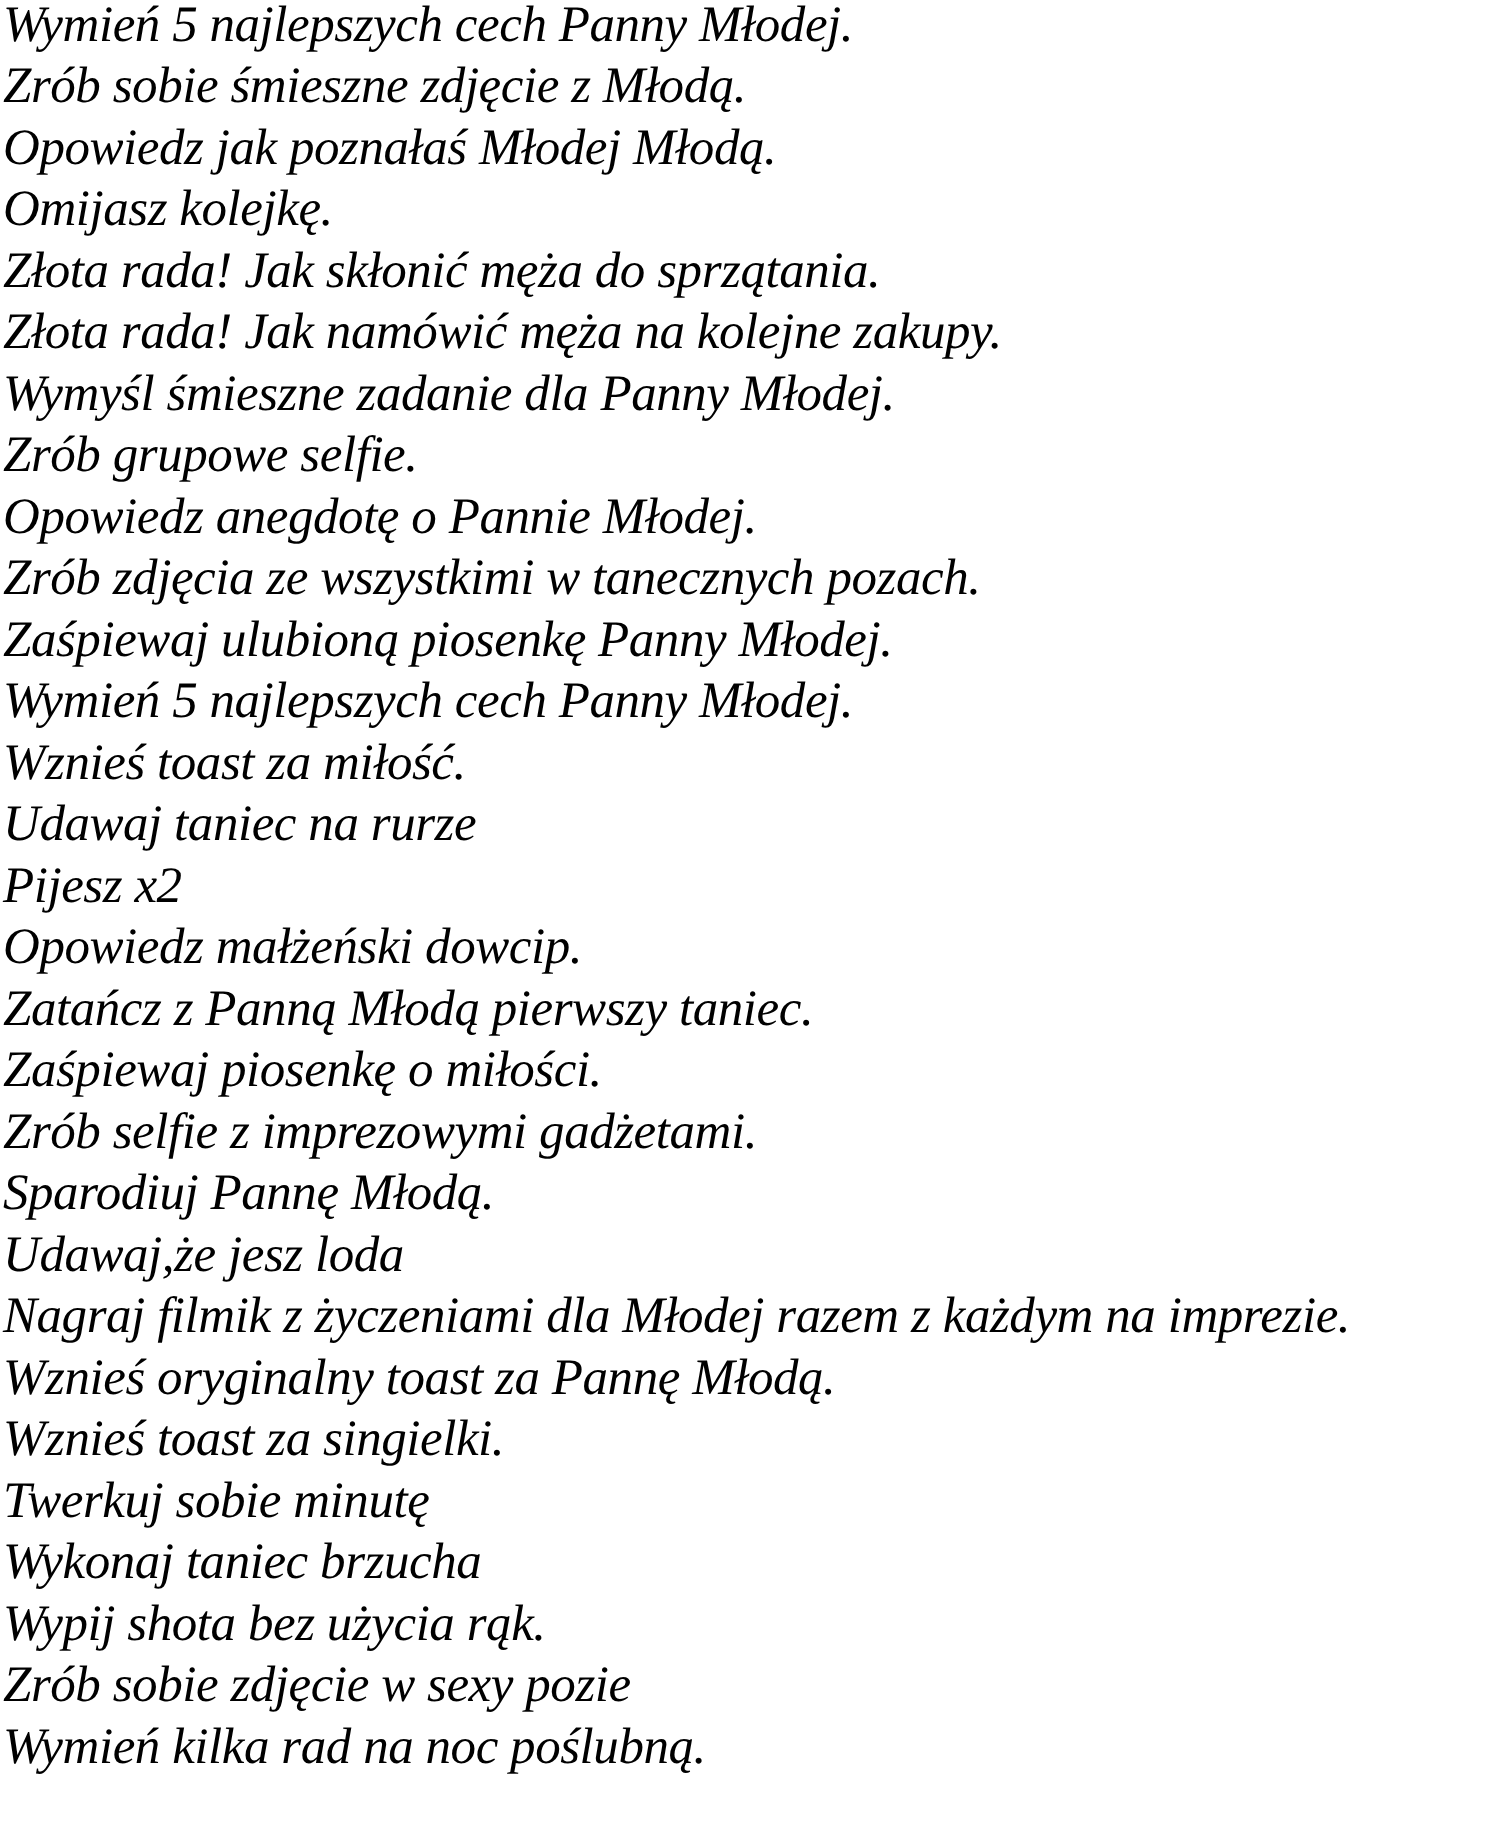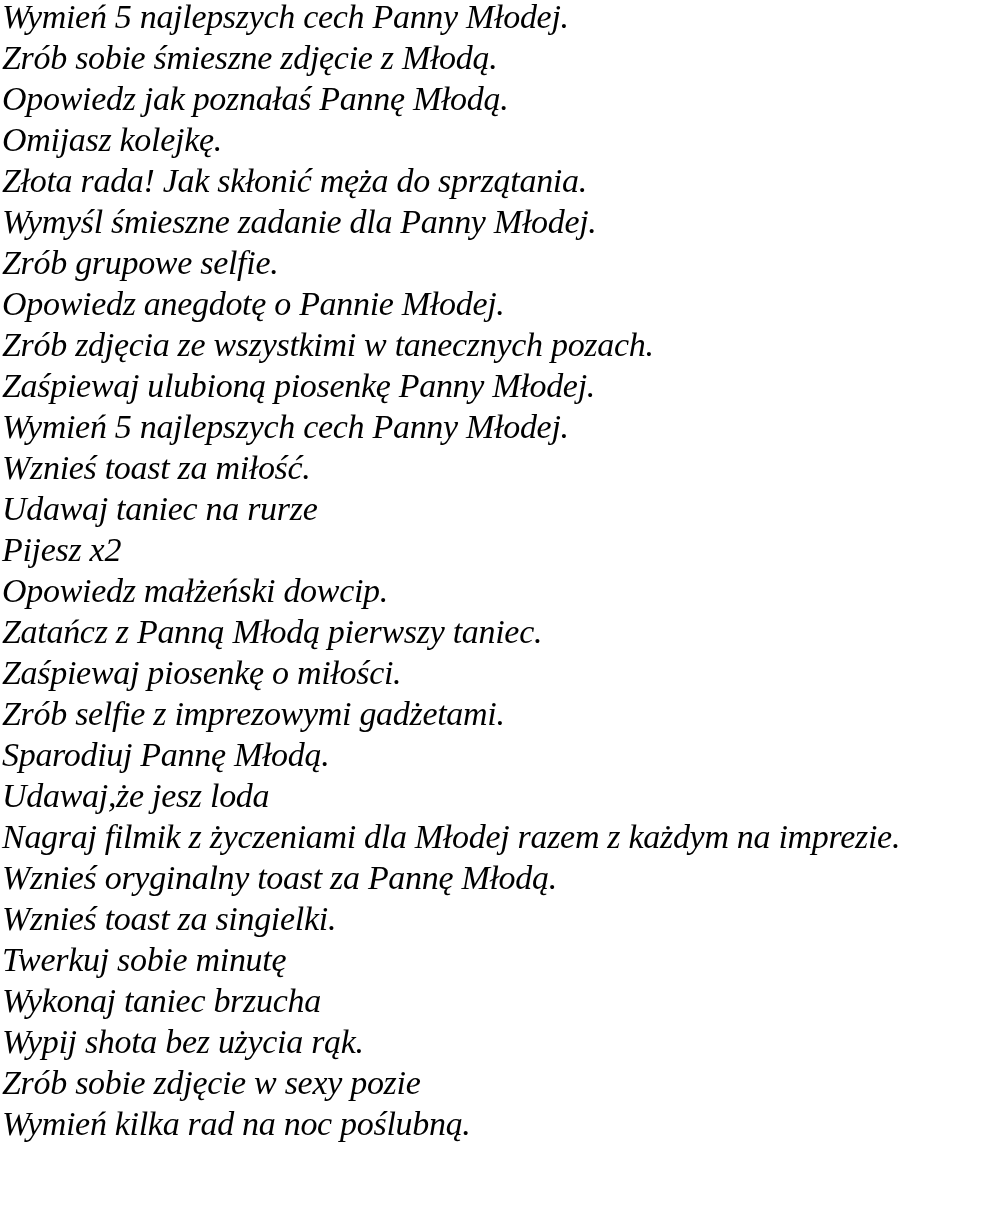--- a/index.html
+++ b/index.html
@@ -26,23 +26,24 @@
     letter-spacing: -0.3px;
   }
 </style>
 </head>
 <body>
 
 <main>
   <div id="task-list" class="task-list">
       <div class="task-line">Wymień 5 najlepszych cech Panny Młodej.</div>
       <div class="task-line">Zrób sobie śmieszne zdjęcie z Młodą.</div>
-      <div class="task-line">Opowiedz jak poznałaś Pannę Młodą.</div>
+      <div class="task-line">Opowiedz jak poznałaś Młodej Młodą.</div>
       <div class="task-line">Omijasz kolejkę.</div>
       <div class="task-line">Złota rada! Jak skłonić męża do sprzątania.</div>
+      <div class="task-line">Złota rada! Jak namówić męża na kolejne zakupy.</div>
       <div class="task-line">Wymyśl śmieszne zadanie dla Panny Młodej.</div>
       <div class="task-line">Zrób grupowe selfie.</div>
       <div class="task-line">Opowiedz anegdotę o Pannie Młodej.</div>
       <div class="task-line">Zrób zdjęcia ze wszystkimi w tanecznych pozach.</div>
       <div class="task-line">Zaśpiewaj ulubioną piosenkę Panny Młodej.</div>
       <div class="task-line">Wymień 5 najlepszych cech Panny Młodej.</div>
       <div class="task-line">Wznieś toast za miłość.</div>
       <div class="task-line">Udawaj taniec na rurze</div>
       <div class="task-line">Pijesz x2</div>
       <div class="task-line">Opowiedz małżeński dowcip.</div>

